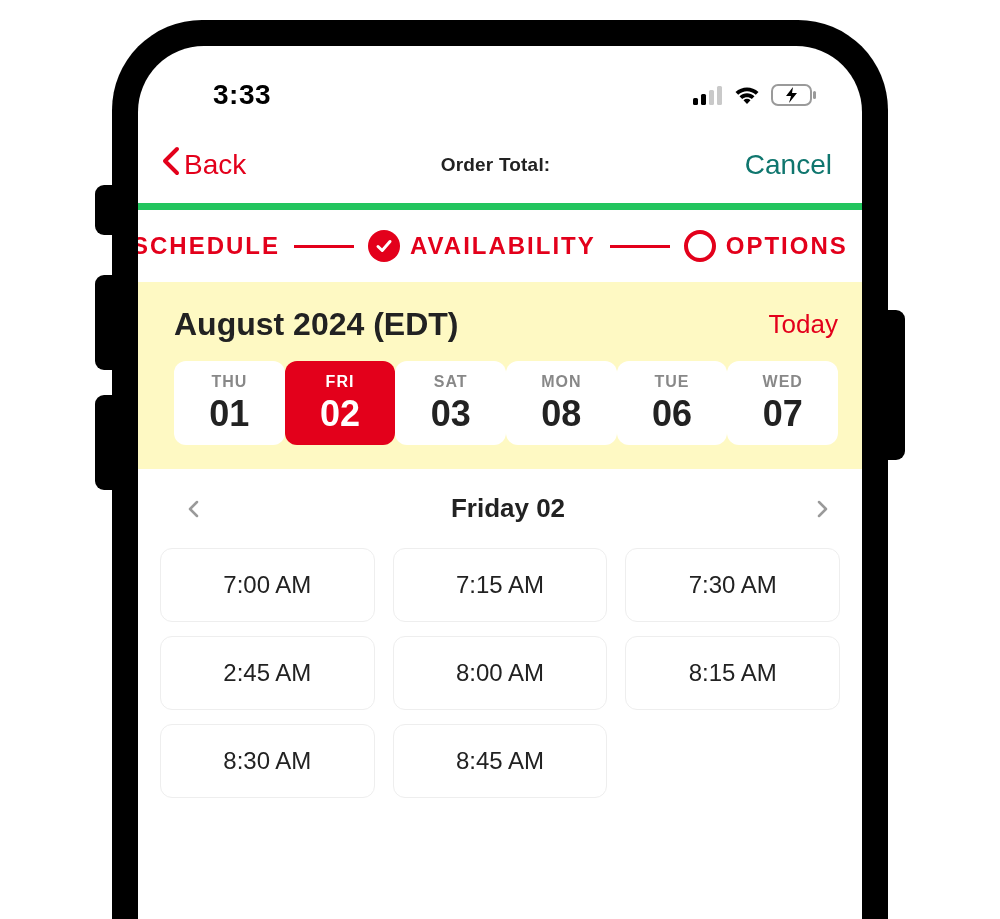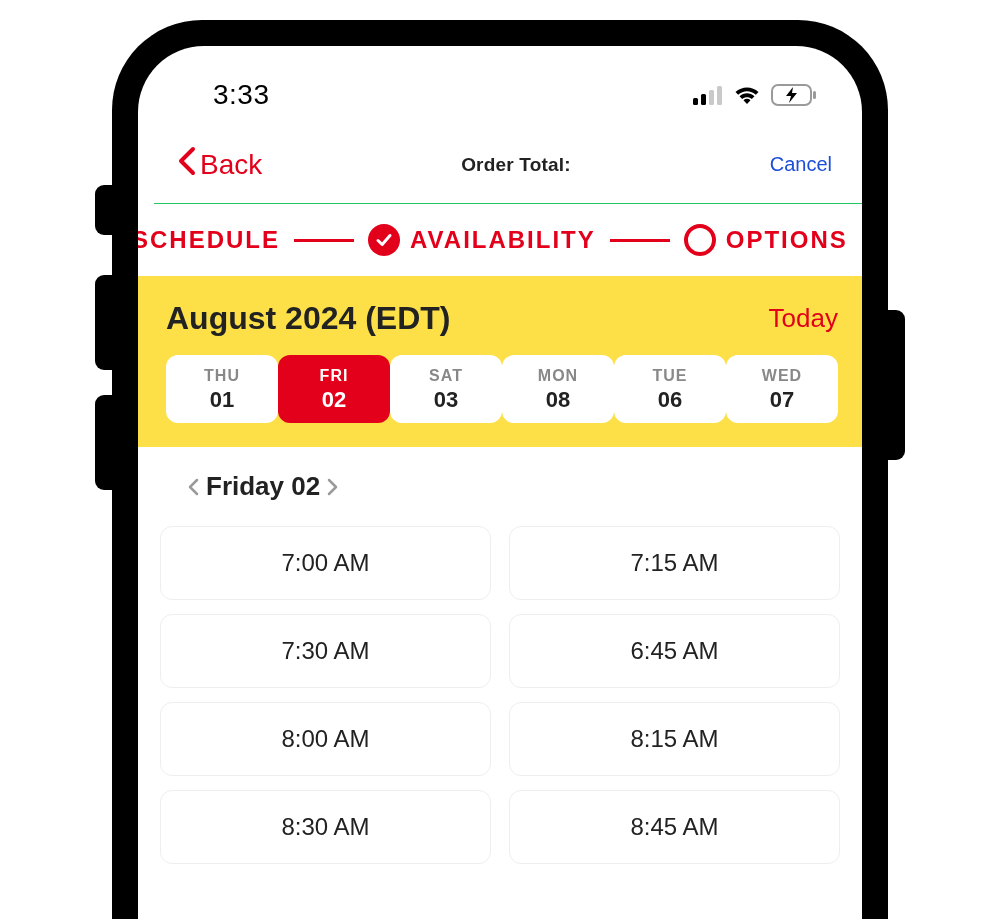--- a/index.html
+++ b/index.html
@@ -50,57 +50,56 @@
   
   .status-bar {
     display: flex;
     align-items: center;
     justify-content: space-between;
     padding: 30px 45px 10px 75px;
     height: 38px;
   }
   .status-time {
     font-size: 28px;
-    font-weight: 400;
+    font-weight: 700;
     color: #000;
     letter-spacing: 0.5px;
   }
   .status-icons {
     display: flex;
     align-items: center;
     gap: 10px;
   }
   .signal svg, .wifi svg, .battery svg { display:block; }
 
   
   .nav-bar {
     display: flex;
     align-items: center;
     justify-content: space-between;
     padding: 22px 30px 20px 22px;
-    border-bottom: 1px solid #22c55e;
-    margin-left: 16px;
+    border-bottom: 7px solid #22c55e;
   }
   .back-btn {
     display: flex;
     align-items: center;
     gap: 2px;
     color: #e3001b;
     font-size: 28px;
     font-weight: 400;
   }
   .nav-title {
     font-size: 19px;
     font-weight: 700;
     color: #222;
     letter-spacing: 0.2px;
   }
   .cancel-btn {
-    color: #1d4ed8;
-    font-size: 20px;
+    color: #0f766e;
+    font-size: 28px;
     font-weight: 400;
   }
 
   
   .stepper {
     display: flex;
     align-items: center;
     padding: 20px 0;
     overflow: hidden;
     white-space: nowrap;
@@ -128,22 +127,22 @@
     justify-content: center;
     margin-right: 10px;
     flex: 0 0 auto;
   }
   .step-icon.filled { background: #e3001b; }
   .step-icon.outline { border: 4px solid #e3001b; background: #fff; box-sizing: border-box; width:32px; height:32px;}
   .step-icon svg { display:block; }
 
   
   .month-block {
-    background: #fde047;
-    padding: 24px 24px 24px 28px;
+    background: #fef9c3;
+    padding: 24px 24px 24px 36px;
   }
   .month-header {
     display: flex;
     align-items: center;
     justify-content: space-between;
     margin-bottom: 18px;
   }
   .month-title {
     font-size: 32px;
     font-weight: 700;
@@ -167,51 +166,52 @@
   .day-cell.selected {
     background: #e3001b;
   }
   .day-dow {
     font-size: 16px;
     font-weight: 700;
     letter-spacing: 1px;
     color: #888;
   }
   .day-num {
-    font-size: 22px;
+    font-size: 36px;
     font-weight: 600;
     color: #222;
     margin-top: 2px;
   }
   .day-cell.selected .day-dow,
   .day-cell.selected .day-num { color: #fff; }
 
   
   .day-nav {
     display: flex;
     align-items: center;
+    justify-content: space-between;
     padding: 24px 28px 24px 28px;
     margin-left: 16px;
   }
   .day-nav-title {
     font-size: 26px;
     font-weight: 700;
     color: #222;
   }
   .chev {
     width: 24px;
     height: 24px;
     color: #999;
   }
 
   
   .slots {
     padding: 0 22px;
     display: grid;
-    grid-template-columns: 1fr 1fr;
+    grid-template-columns: 1fr 1fr 1fr;
     gap: 14px 18px;
   }
   .slot {
     border: 1.5px solid #eee;
     border-radius: 12px;
     text-align: center;
     padding: 22px 0;
     font-size: 24px;
     color: #222;
   }
@@ -327,21 +327,21 @@
           <svg width="24" height="24" viewBox="0 0 24 24">
             <polyline points="9,5 16,12 9,19" fill="none" stroke="#9a9a9a" stroke-width="2.5" stroke-linecap="round" stroke-linejoin="round"></polyline>
           </svg>
         </span>
       </div>
 
       <div class="slots" id="slots">
           <div class="slot">7:00 AM</div>
           <div class="slot">7:15 AM</div>
           <div class="slot">7:30 AM</div>
-          <div class="slot">6:45 AM</div>
+          <div class="slot">2:45 AM</div>
           <div class="slot">8:00 AM</div>
           <div class="slot">8:15 AM</div>
           <div class="slot">8:30 AM</div>
           <div class="slot">8:45 AM</div>
         </div>
 
     </div>
   </div>
 </div>
 

